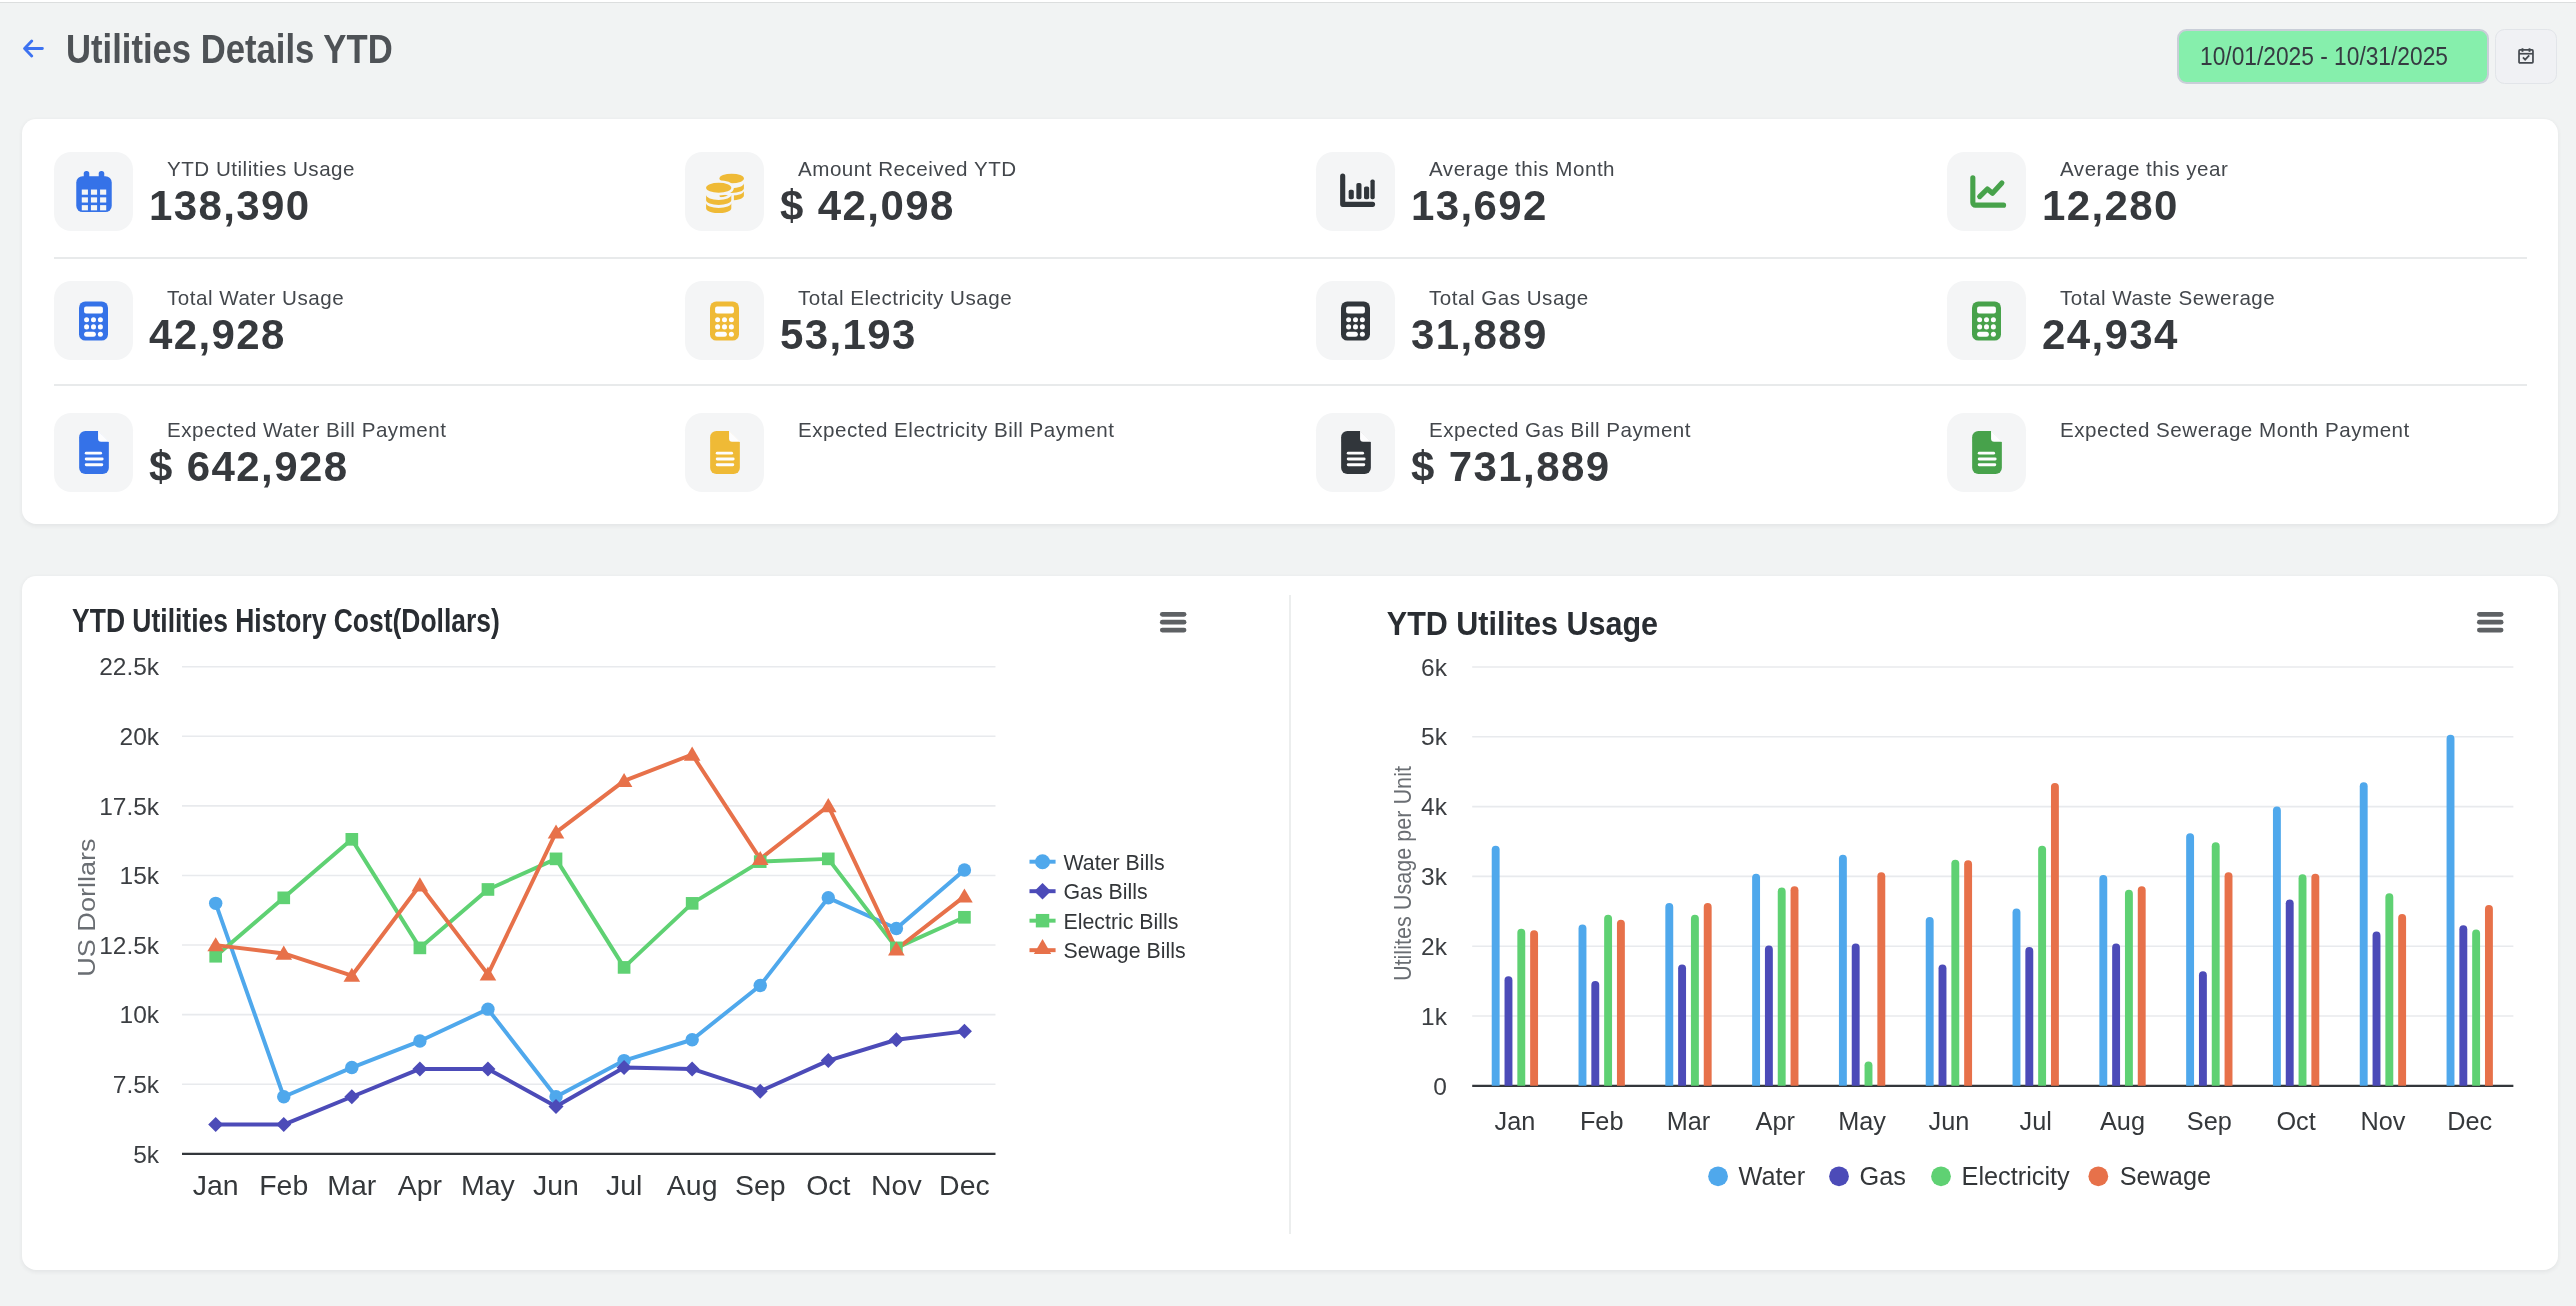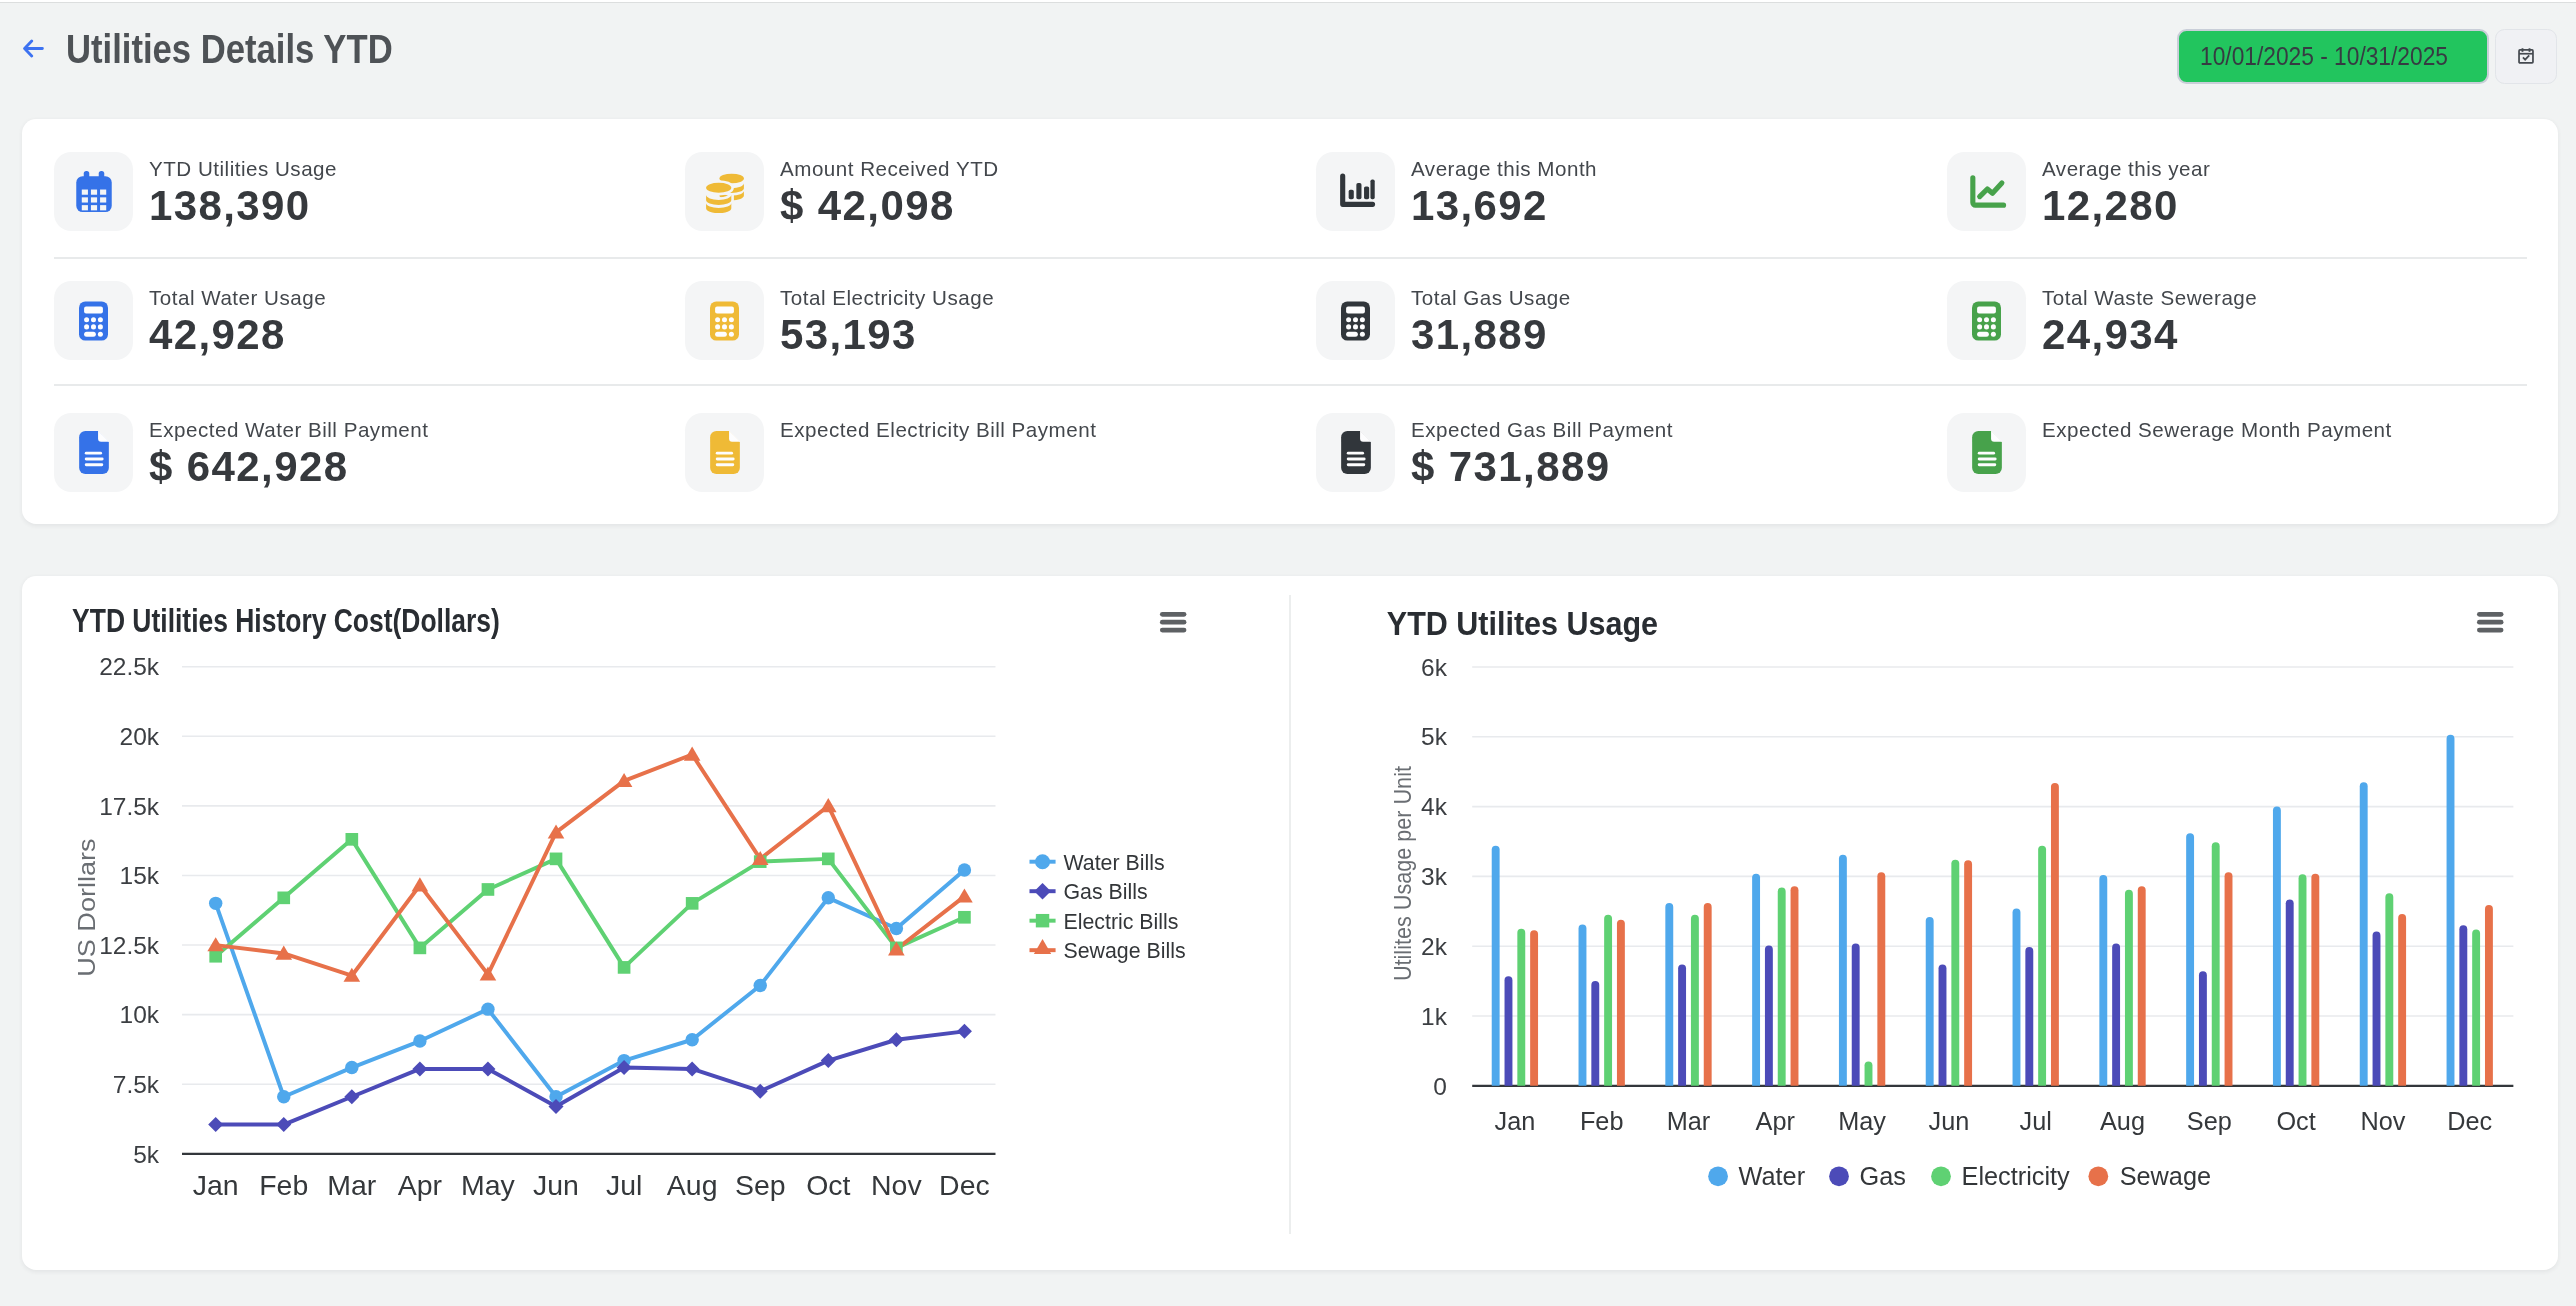--- a/index.html
+++ b/index.html
@@ -4,24 +4,24 @@
 * { margin:0; padding:0; box-sizing:border-box; }
 html,body { width:2576px; height:1306px; background:#f1f3f3; font-family:"Liberation Sans", sans-serif; overflow:hidden; }
 .topstrip { position:absolute; left:0; top:0; width:100%; height:3.2px; background:#fff; border-bottom:1.6px solid #dcdede; }
 .card { position:absolute; background:#ffffff; border-radius:14.2px; box-shadow:0 1.6px 4px rgba(40,45,50,.07); }
 #statcard { left:22px; top:119px; width:2536px; height:405px; }
 #chartcard { left:22px; top:576px; width:2536px; height:694px; }
 .divh { position:absolute; left:32px; width:2473px; height:1.6px; background:#e8eaeb; }
 .divv { position:absolute; left:1267px; top:19px; bottom:36px; width:2.4px; background:#eceeee; }
 .tile { position:absolute; width:79px; height:79px; background:#f4f5f6; border-radius:17.4px; display:flex; align-items:center; justify-content:center; }
 .stxt { position:absolute; display:flex; flex-direction:column; height:73px; }
-.slab { font-size:20.6px; letter-spacing:0.5px; color:#43474c; line-height:28.5px; white-space:nowrap; }
+.slab { font-size:20.6px; letter-spacing:0.5px; color:#43474c; line-height:28.5px; white-space:nowrap;margin-left:18px; }
 .sval { font-size:42px; letter-spacing:1.4px; font-weight:700; color:#36393d; line-height:44px; white-space:nowrap; }
 .htitle { position:absolute; left:66px; top:26px; font-size:41px; line-height:47px; font-weight:700; color:#4e5256; transform:scaleX(.845); transform-origin:left center; white-space:nowrap; }
-.dinput { position:absolute; left:2177px; top:28.5px; width:312px; height:55px; background:#22c55e; border:2px solid #c9ced8; border-radius:9.5px; font-size:26px; color:#363b42; display:flex; align-items:center; padding-left:20.6px; }
+.dinput { position:absolute; left:2177px; top:28.5px; width:312px; height:55px; background:#86efac; border:2px solid #c9ced8; border-radius:9.5px; font-size:26px; color:#363b42; display:flex; align-items:center; padding-left:20.6px; }
 .dinput span { transform:scaleX(.875); transform-origin:left center; white-space:nowrap; }
 .dbtn { position:absolute; left:2495px; top:28.5px; width:62px; height:55px; background:#f0f1f4; border:1.6px solid #e2e5e9; border-radius:9.5px; display:flex; align-items:center; justify-content:center; }
 svg { display:block; }
 #charts { position:absolute; left:0; top:0; }
 .back { position:absolute; left:23px; top:39px; }
 </style></head>
 <body>
 <div class="topstrip"></div>
 <svg class="back" width="20.6" height="19" viewBox="0 0 26 24">
     <path d="M11 2.5 L2 12 L11 21.5 M3 12 H24.5" fill="none" stroke="#3d72f1" stroke-width="3.6" stroke-linecap="round" stroke-linejoin="round"></path>

